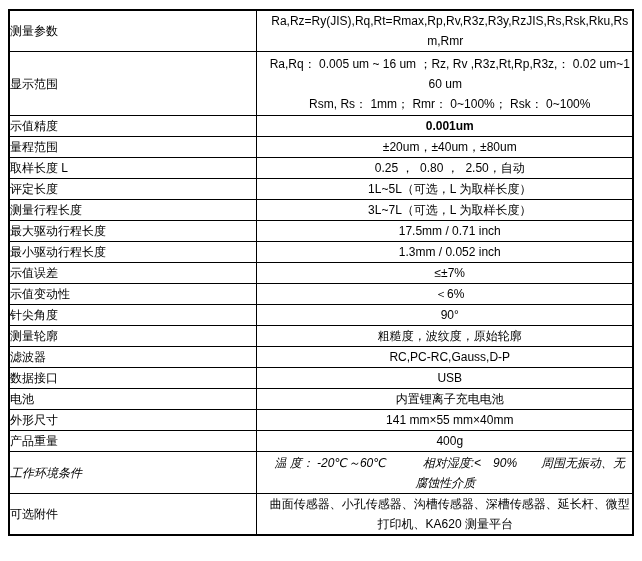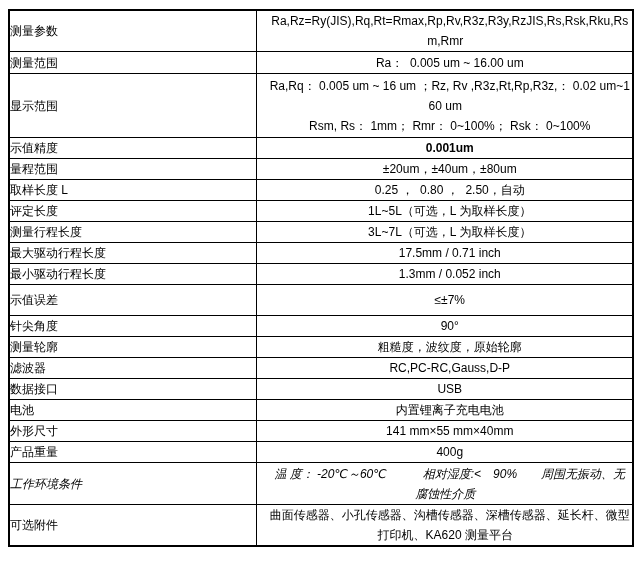--- a/index.html
+++ b/index.html
@@ -60,26 +60,20 @@
       <col style="width:247px">
       <col style="width:377px">
     </colgroup>
     <tbody id="spec-body">
         <tr style="height: 36px;">
     <td class="label-cell">测量参数</td>
     <td class="value-cell">
             <p>Ra,Rz=Ry(JIS),Rq,Rt=Rmax,Rp,Rv,R3z,R3y,RzJIS,Rs,Rsk,Rku,Rsm,Rmr</p>
           </td>
   </tr>
-        <tr style="height: 22px;">
-    <td class="label-cell">测量范围</td>
-    <td class="value-cell">
-            <p>Ra：  0.005 um ~ 16.00 um</p>
-          </td>
-  </tr>
         <tr style="height: 64px;">
     <td class="label-cell">显示范围</td>
     <td class="value-cell">
             <p>Ra,Rq： 0.005 um ~ 16 um ；Rz, Rv ,R3z,Rt,Rp,R3z,： 0.02 um~160 um</p>
             <p>Rsm, Rs： 1mm； Rmr： 0~100%； Rsk： 0~100%</p>
           </td>
   </tr>
         <tr class="bold-value" style="height: 21px; margin-top: 23px;">
     <td class="label-cell">示值精度</td>
     <td class="value-cell">
@@ -115,24 +109,30 @@
     <td class="value-cell">
             <p>17.5mm / 0.71 inch</p>
           </td>
   </tr>
         <tr style="height: 20px; margin-left: 36px;">
     <td class="label-cell">最小驱动行程长度</td>
     <td class="value-cell">
             <p>1.3mm / 0.052 inch</p>
           </td>
   </tr>
-        <tr style="height: 31px;">
+        <tr style="height: 21px;">
     <td class="label-cell">示值误差</td>
     <td class="value-cell">
             <p>≤±7%</p>
+          </td>
+  </tr>
+        <tr style="height: 21px;">
+    <td class="label-cell">示值变动性</td>
+    <td class="value-cell">
+            <p>＜6%</p>
           </td>
   </tr>
         <tr style="height: 20px;">
     <td class="label-cell">针尖角度</td>
     <td class="value-cell">
             <p>90°</p>
           </td>
   </tr>
         <tr style="height: 20px;">
     <td class="label-cell">测量轮廓</td>

